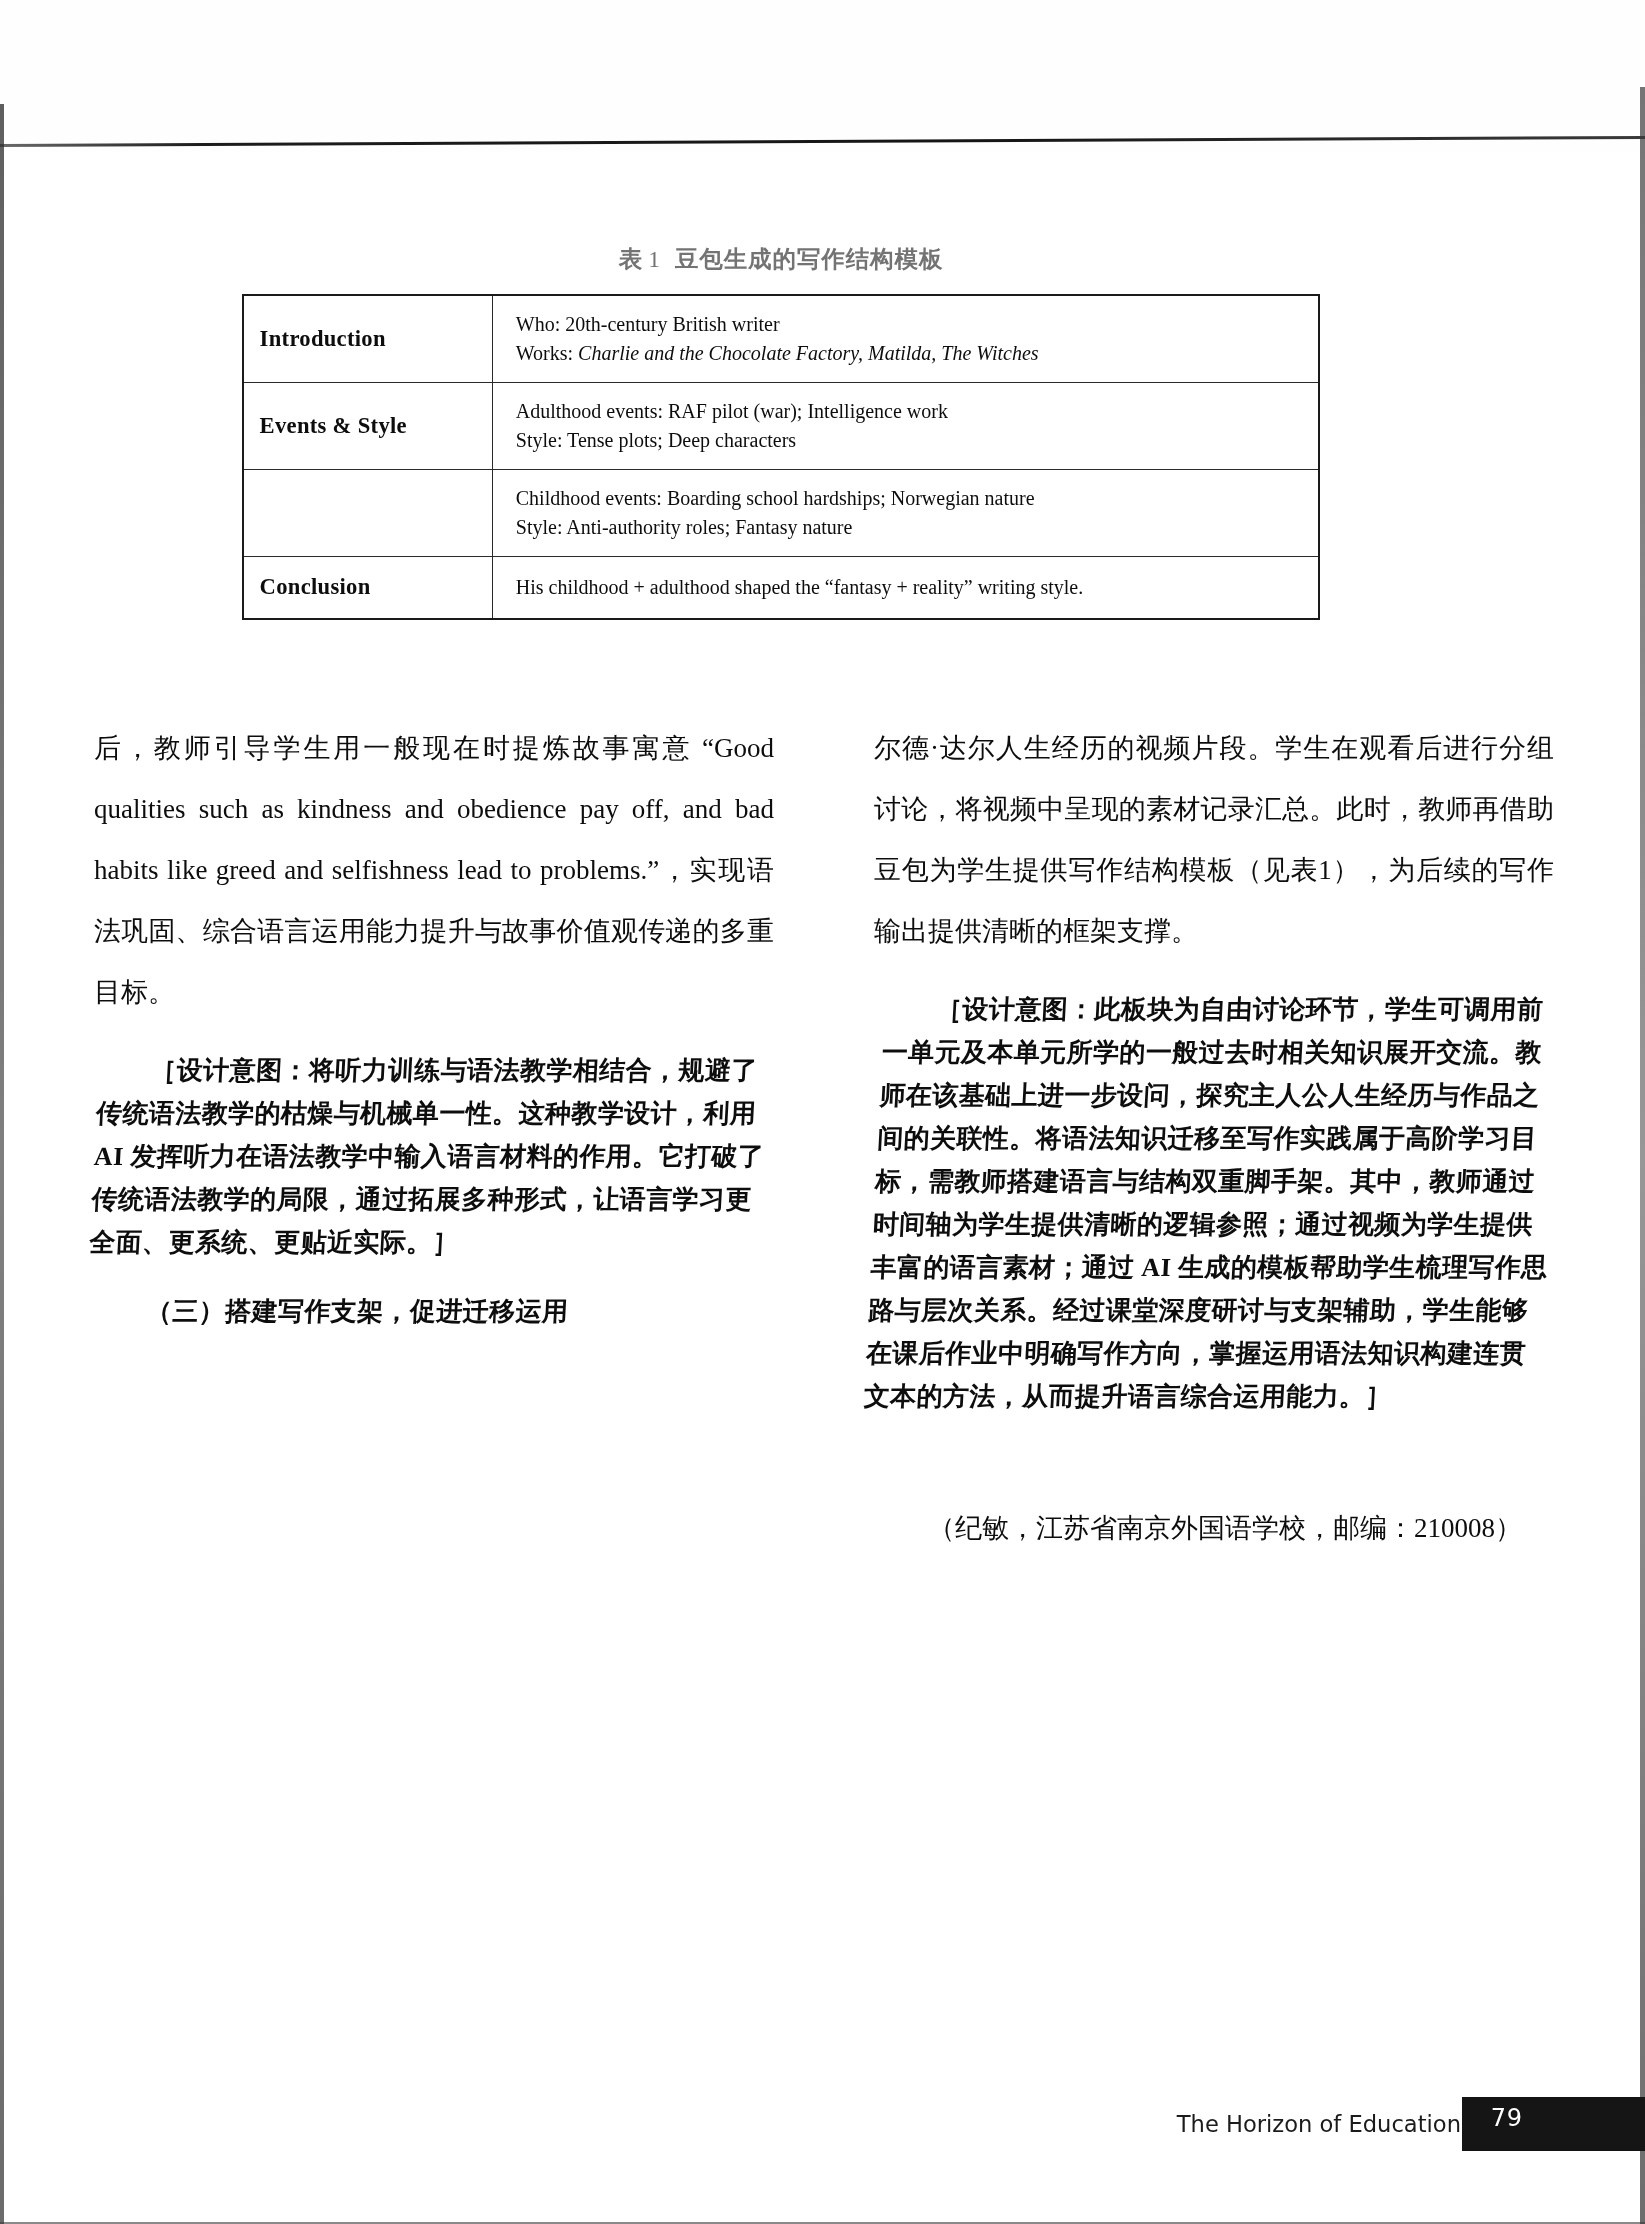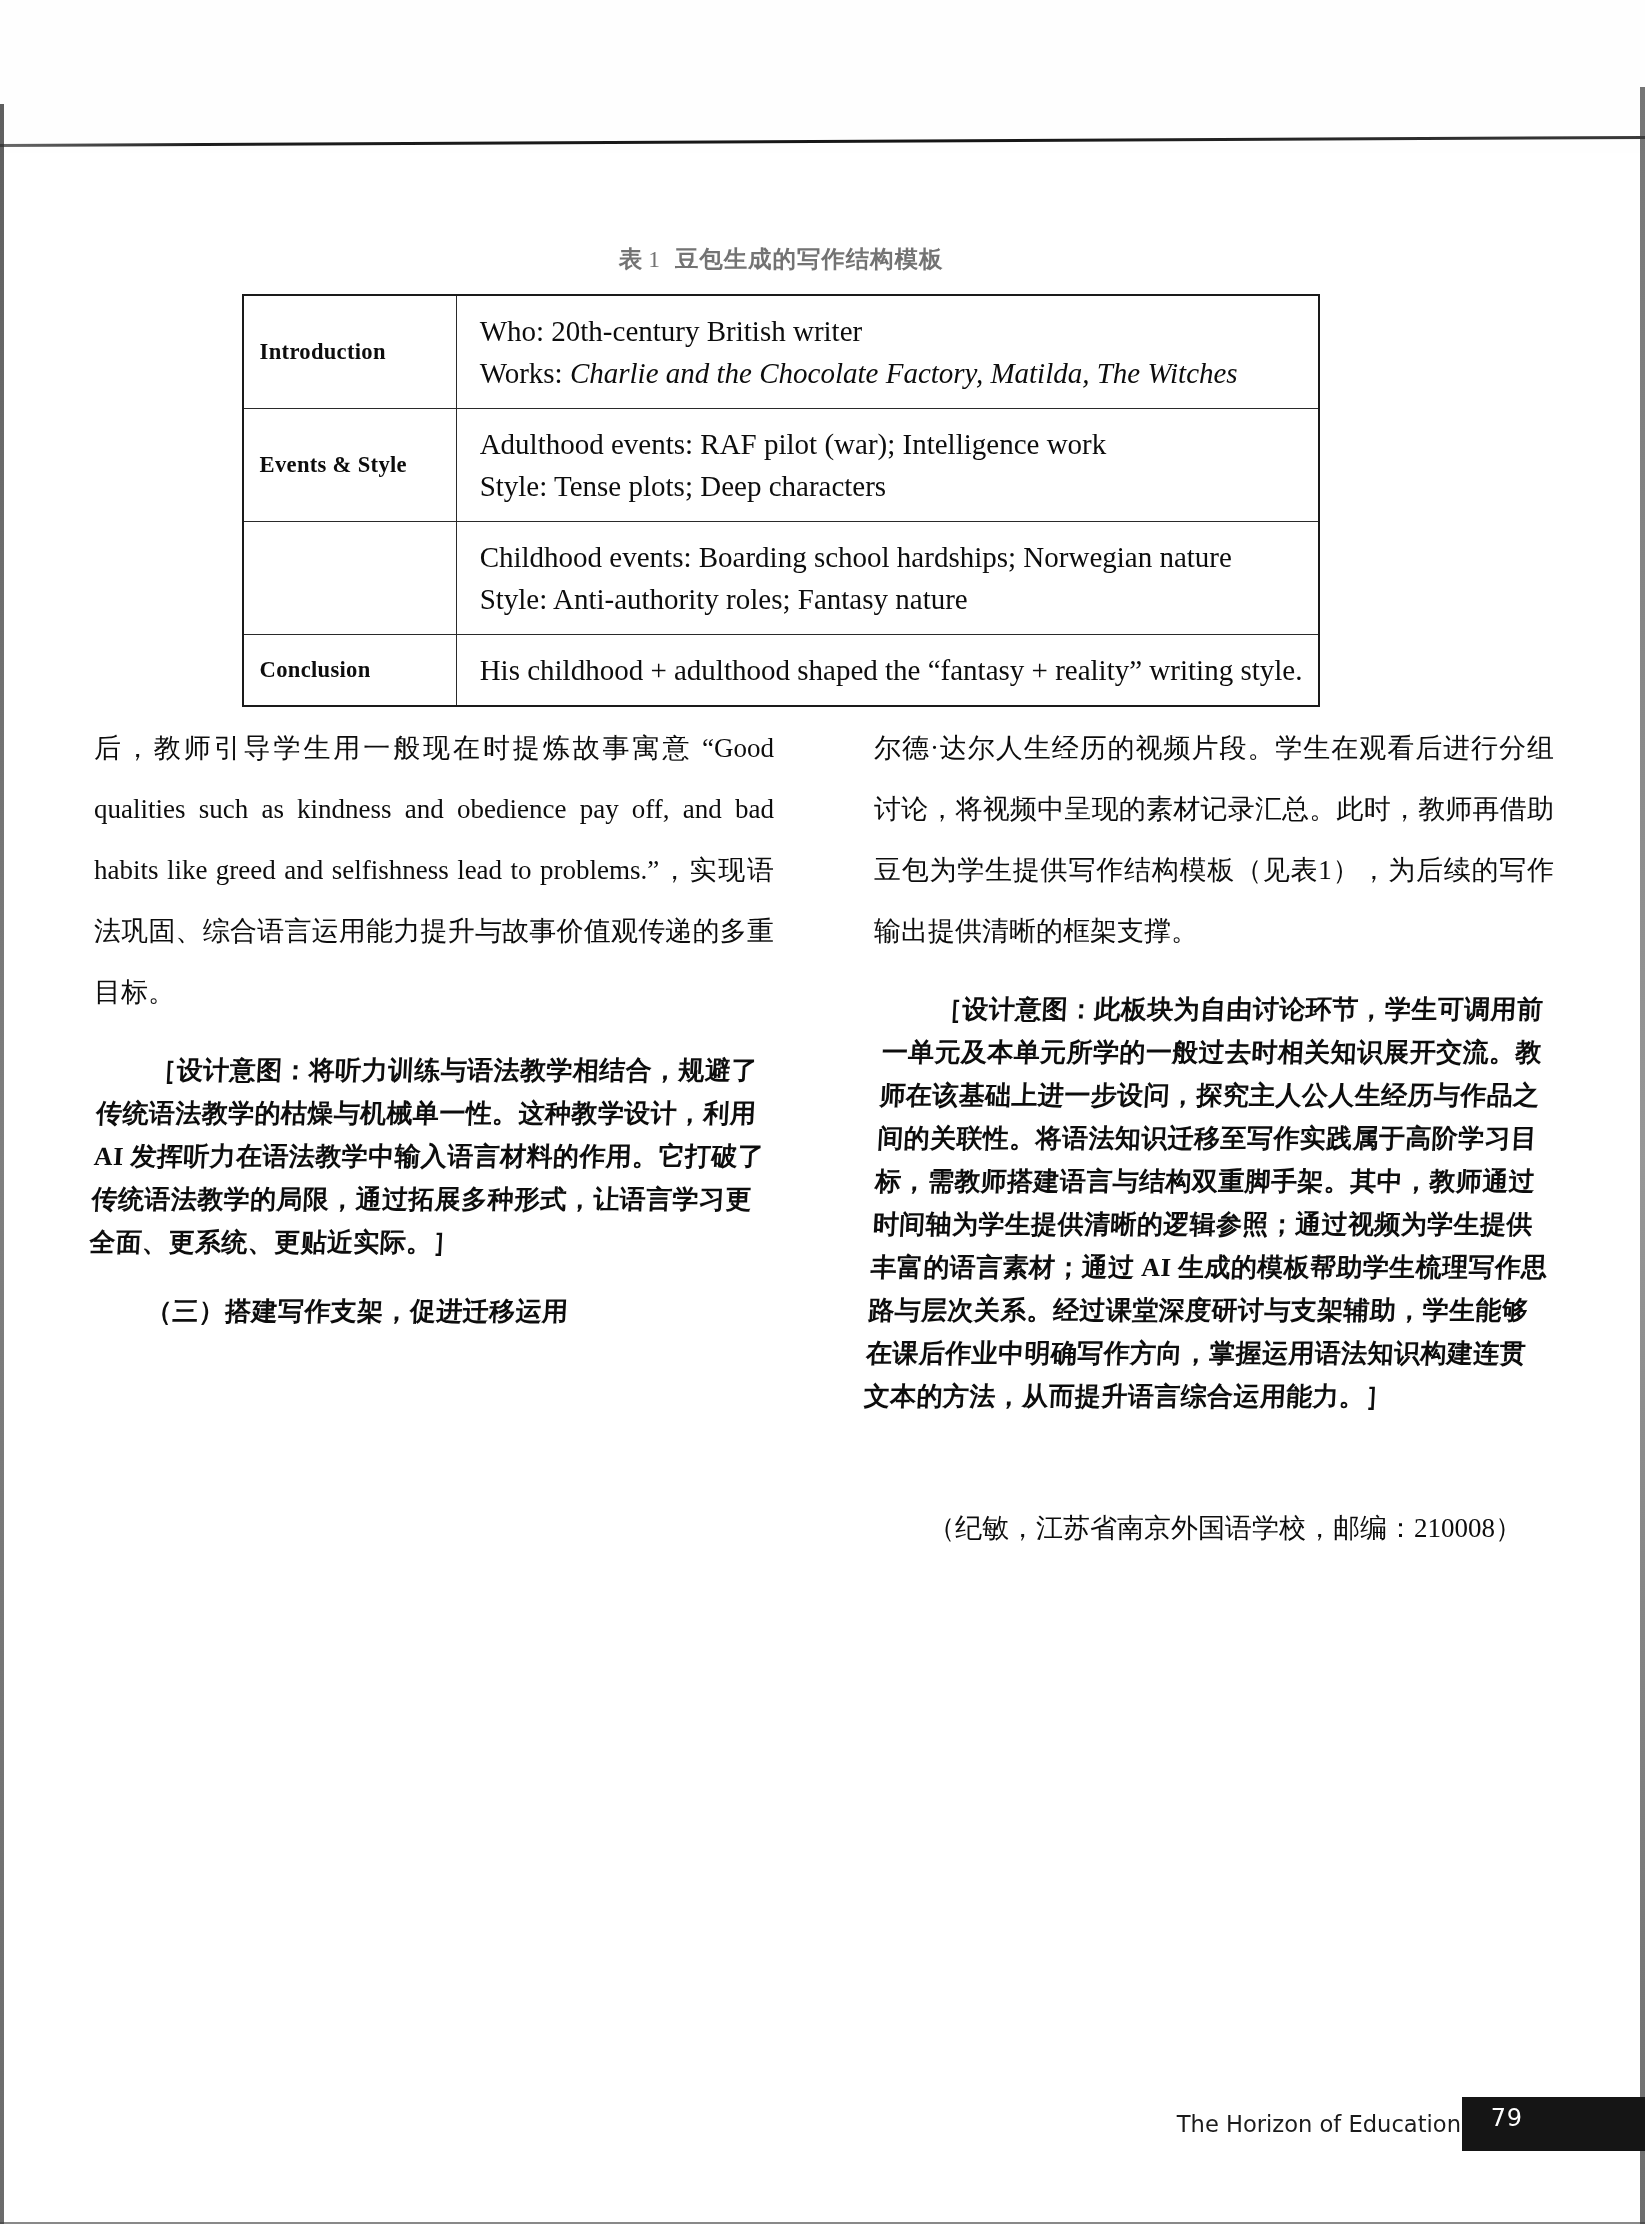--- a/index.html
+++ b/index.html
@@ -79,21 +79,21 @@
   table.struct {
     border-collapse: collapse;
     width: 1078px;
     border: 2.6px solid #1a1a1a;
     background: #fff;
   }
   table.struct td {
     border: 1.7px solid #2a2a2a;
     padding: 14px 15.6px;
     vertical-align: middle;
-    font-size: 29px;
+    font-size: 20px;
     line-height: 1.45;
   }
   table.struct td.label {
     width: 217px;
     text-align: left;
     font-weight: bold;
     font-size: 22.6px;
     letter-spacing: 0.3px;
   }
   table.struct td.body { padding-left: 22.6px; }

